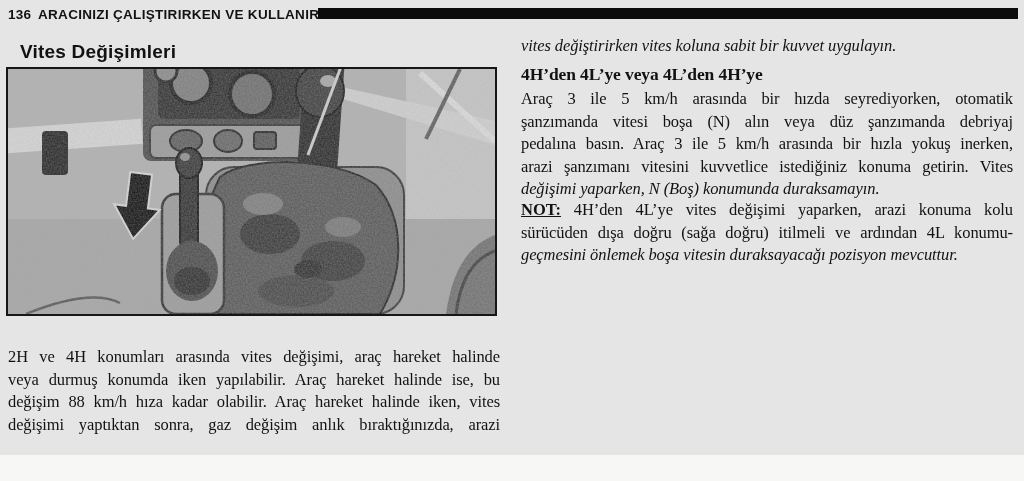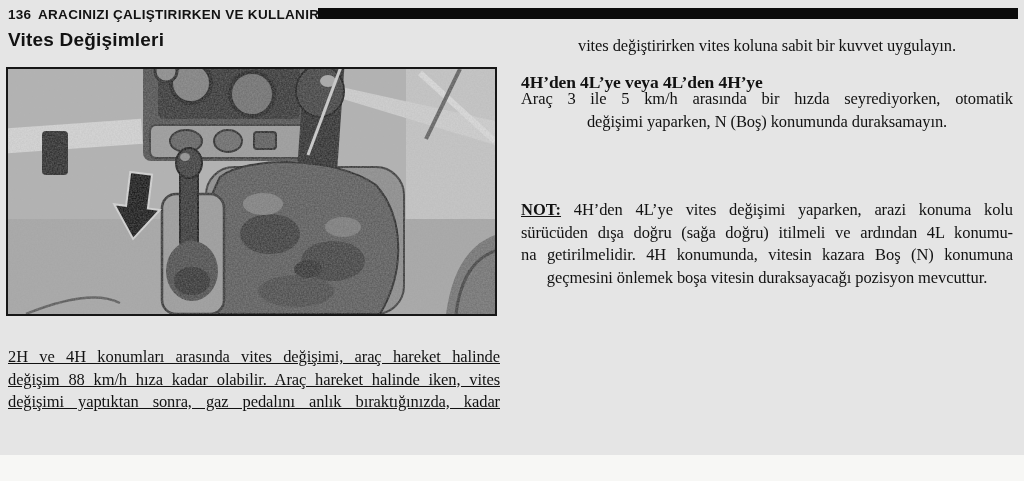--- a/index.html
+++ b/index.html
@@ -15,42 +15,42 @@
   
   .pageno{position:absolute;left:8px;top:7px;font:bold 13.5px "Liberation Sans",sans-serif;letter-spacing:.2px;}
   .htitle{position:absolute;left:38px;top:7px;font:bold 13.5px "Liberation Sans",sans-serif;letter-spacing:.3px;}
   .hbar{position:absolute;left:318px;top:8px;width:700px;height:11px;background:#0b0b0b;}
 
   
   .col{position:absolute;top:0;height:481px;}
   .col.left{left:8px;width:492px;}
   .col.right{left:521px;width:492px;}
 
-  .sect-title{position:absolute;left:0;top:29px;margin:0;font:bold 19px "Liberation Sans",sans-serif;letter-spacing:.2px;}
+  .sect-title{position:absolute;left:0;top:29px;margin:12px;font:bold 19px "Liberation Sans",sans-serif;letter-spacing:.2px;}
 
   figure.photo{
     position:absolute;left:-2px;top:67px;margin:0;
     width:487px;height:245px;
     border:2px solid #161616;
     background:#b4b4b4;
   }
   figure.photo svg{display:block;}
 
   .subhead{position:absolute;left:0;margin:0;font:bold 17.5px "Liberation Serif","DejaVu Serif",serif;letter-spacing:-.1px;}
   .subhead.lpos{top:322px;}
-  .subhead.rpos{top:72px;}
+  .subhead.rpos{top:64px;}
 
   .para{position:absolute;left:0;width:100%;font-size:16.5px;line-height:22.5px;letter-spacing:-.1px;}
-  .para.lpara{top:346px;text-decoration:underline;}
+  .para.lpara{top:346px;}
   .para.cont{top:35px;}
   .para.rpara{top:88px;}
   .para.note{top:199px;}
 
   .jl{text-align:justify;text-align-last:justify;-moz-text-align-last:justify;}
-  .ll{text-align:center;}
+  .ll{text-align:left;font-style:italic;}
   .note b{letter-spacing:0;text-decoration:underline;}
 </style>
 </head>
 <body>
 
 <div class="page">
 
   <span class="pageno">136</span>
   <span class="htitle">ARACINIZI ÇALIŞTIRIRKEN VE KULLANIRKEN</span>
   <div class="hbar"></div>
@@ -122,39 +122,42 @@
           <path d="M118,104 L140,104 L140,138 L152,138 L129,170 L106,138 L118,138 Z" fill="#0c0c0c" stroke="#d8d8d8" stroke-width="2"></path>
         </g>
 
         <rect x="0" y="0" width="487" height="245" filter="url(#grain)" opacity="0.42"></rect>
       </svg>
     </figure>
 
 
     <div class="para lpara">
       <div class="jl">2H ve 4H konumları arasında vites değişimi, araç hareket halinde</div>
+      <div class="jl">veya durmuş konumda iken yapılabilir. Araç hareket halinde ise, bu</div>
       <div class="jl">değişim 88 km/h hıza kadar olabilir. Araç hareket halinde iken, vites</div>
-      <div class="jl">değişimi yaptıktan sonra, gaz pedalını anlık bıraktığınızda, kadar</div>
+      <div class="jl">değişimi yaptıktan sonra, gaz değişim anlık bıraktığınızda, arazi</div>
     </div>
   </section>
 
   <section class="col right">
 
     <div class="para cont">
       <div class="ll">vites değiştirirken vites koluna sabit bir kuvvet uygulayın.</div>
     </div>
 
     <h3 class="subhead rpos">4H’den 4L’ye veya 4L’den 4H’ye</h3>
 
     <div class="para rpara">
       <div class="jl">Araç 3 ile 5 km/h arasında bir hızda seyrediyorken, otomatik</div>
+      <div class="jl">şanzımanda vitesi boşa (N) alın veya düz şanzımanda debriyaj</div>
+      <div class="jl">pedalına basın. Araç 3 ile 5 km/h arasında bir hızla yokuş inerken,</div>
+      <div class="jl">arazi şanzımanı vitesini kuvvetlice istediğiniz konuma getirin. Vites</div>
       <div class="ll">değişimi yaparken, N (Boş) konumunda duraksamayın.</div>
     </div>
 
     <div class="para note">
       <div class="jl"><b>NOT:</b> <span>4H’den 4L’ye vites değişimi yaparken, arazi konuma kolu</span></div>
       <div class="jl">sürücüden dışa doğru (sağa doğru) itilmeli ve ardından 4L konumu-</div>
-      <div class="jl">na getirilmelidir. 4H konumunda, vitesin kazara Boş (N) konumuna</div>
       <div class="ll">geçmesini önlemek boşa vitesin duraksayacağı pozisyon mevcuttur.</div>
     </div>
   </section>
 
 </div>
 
 </body></html>

